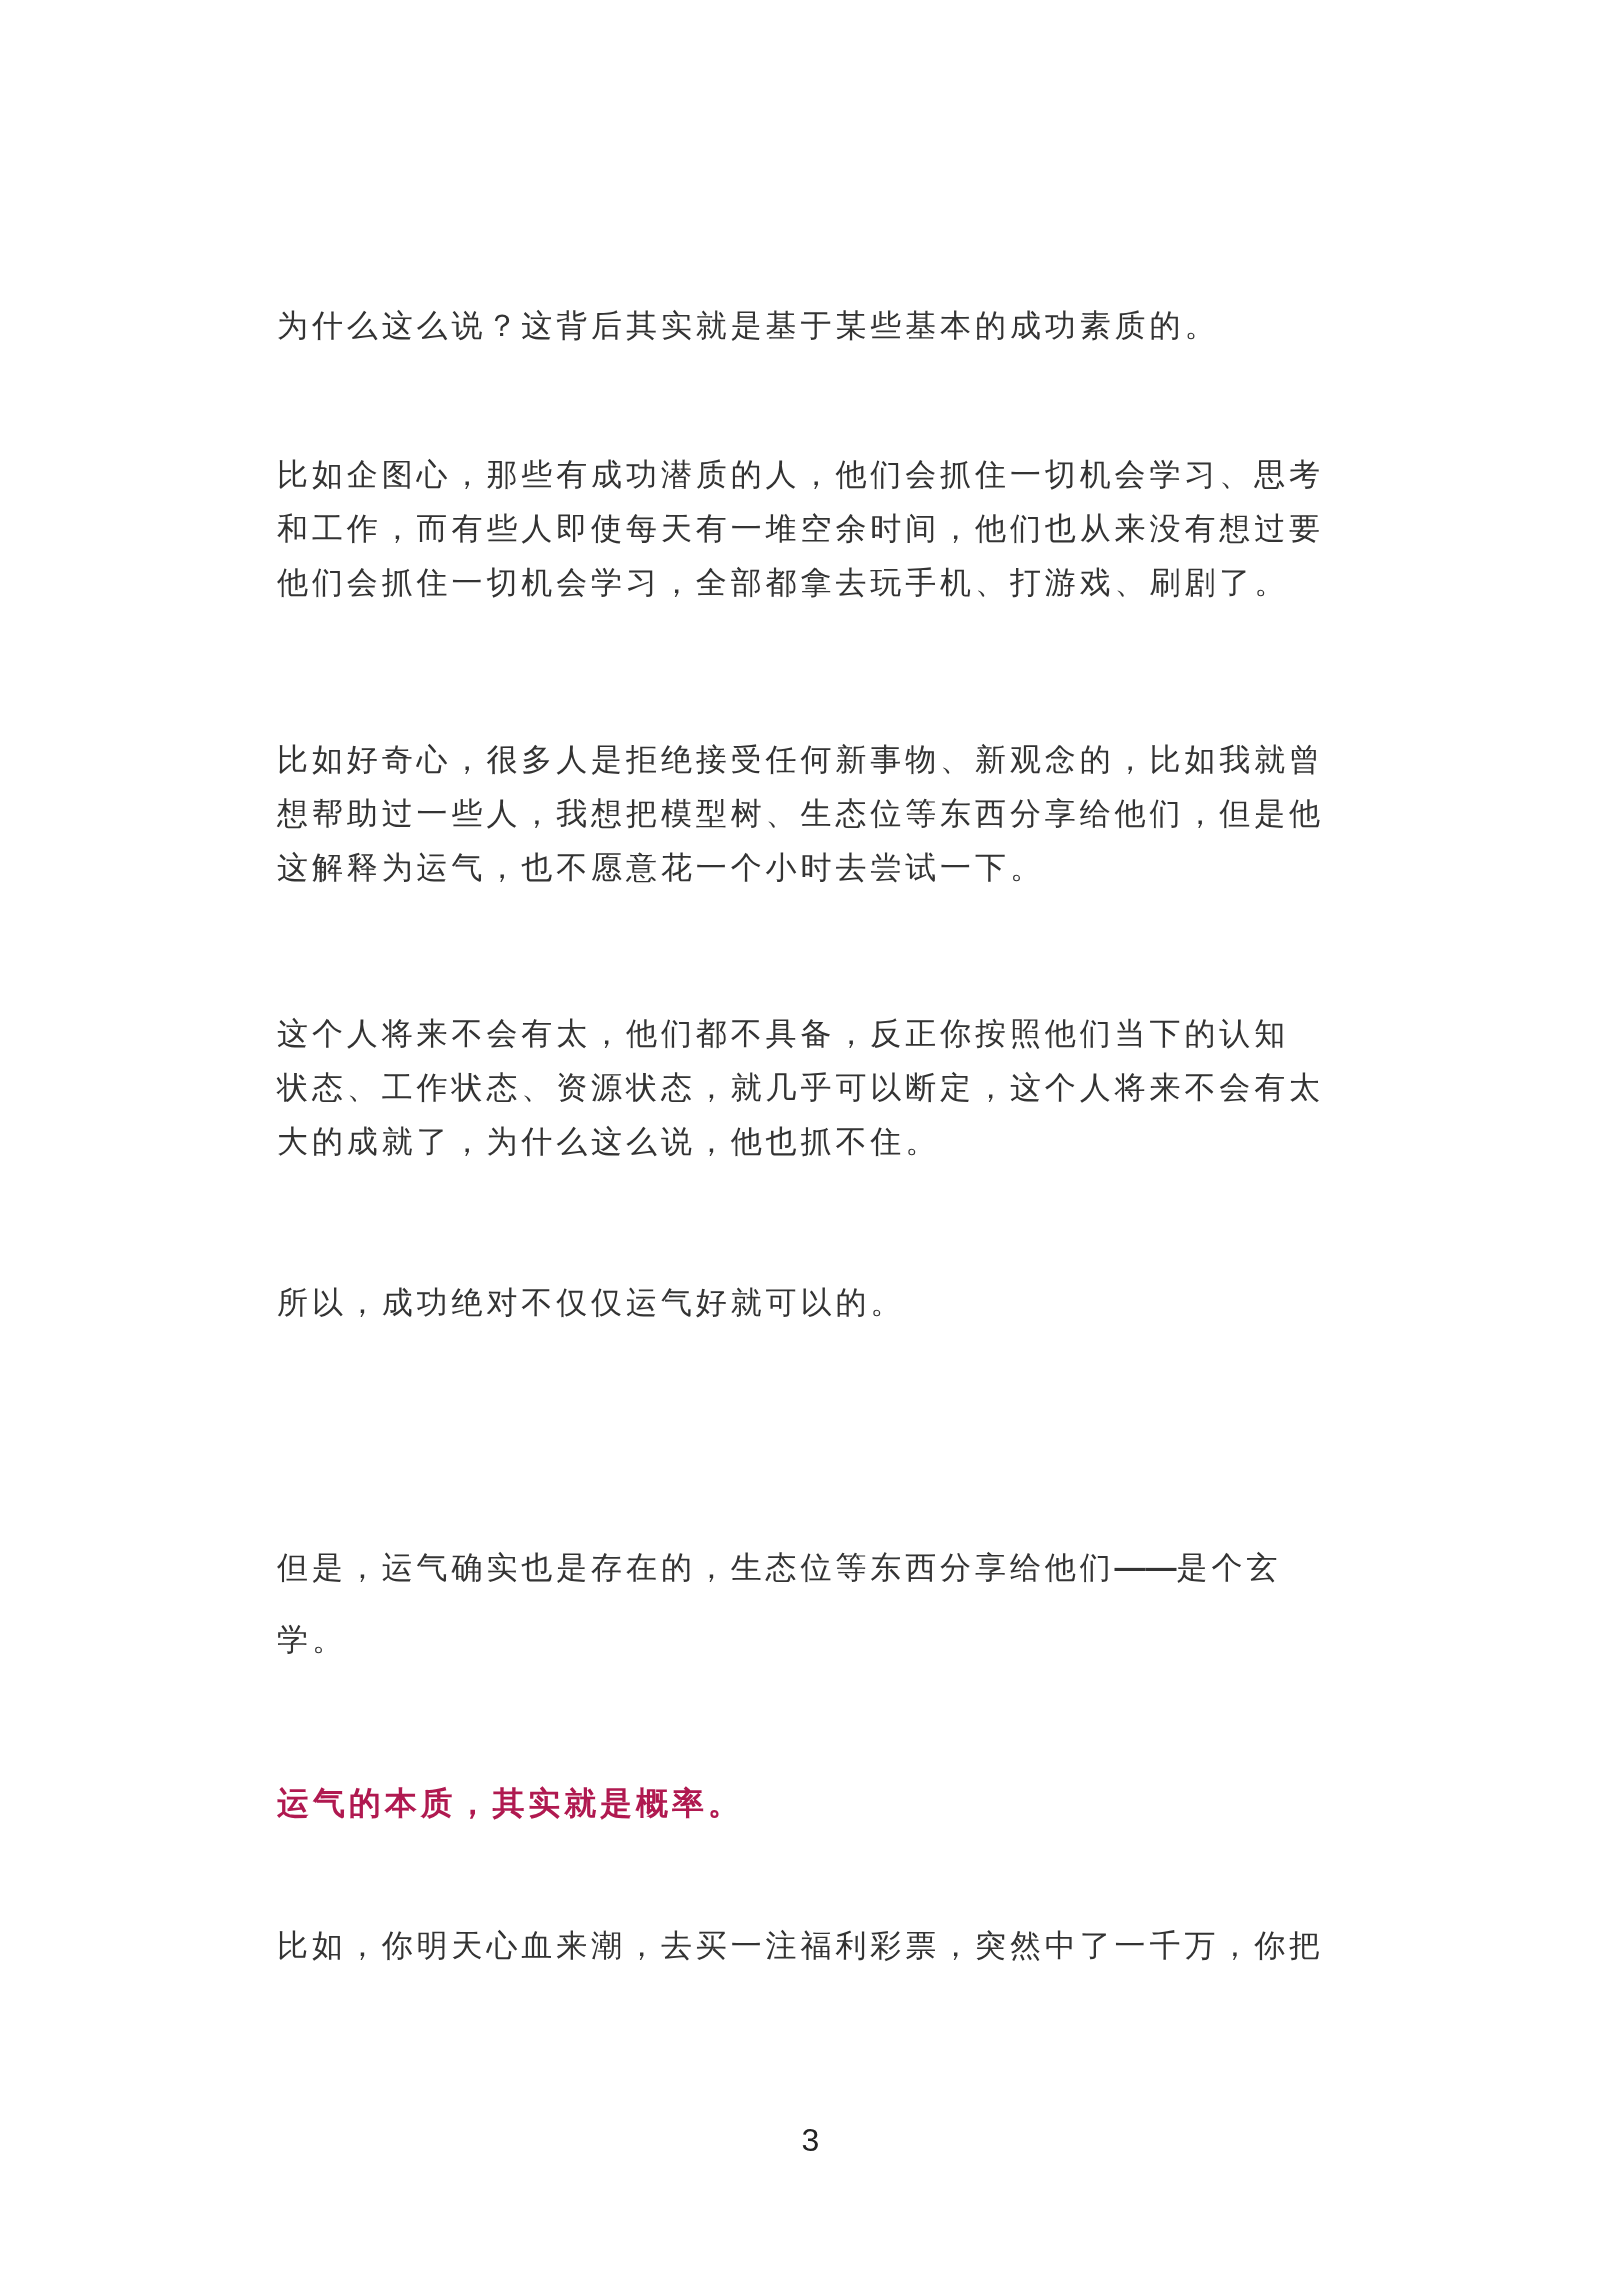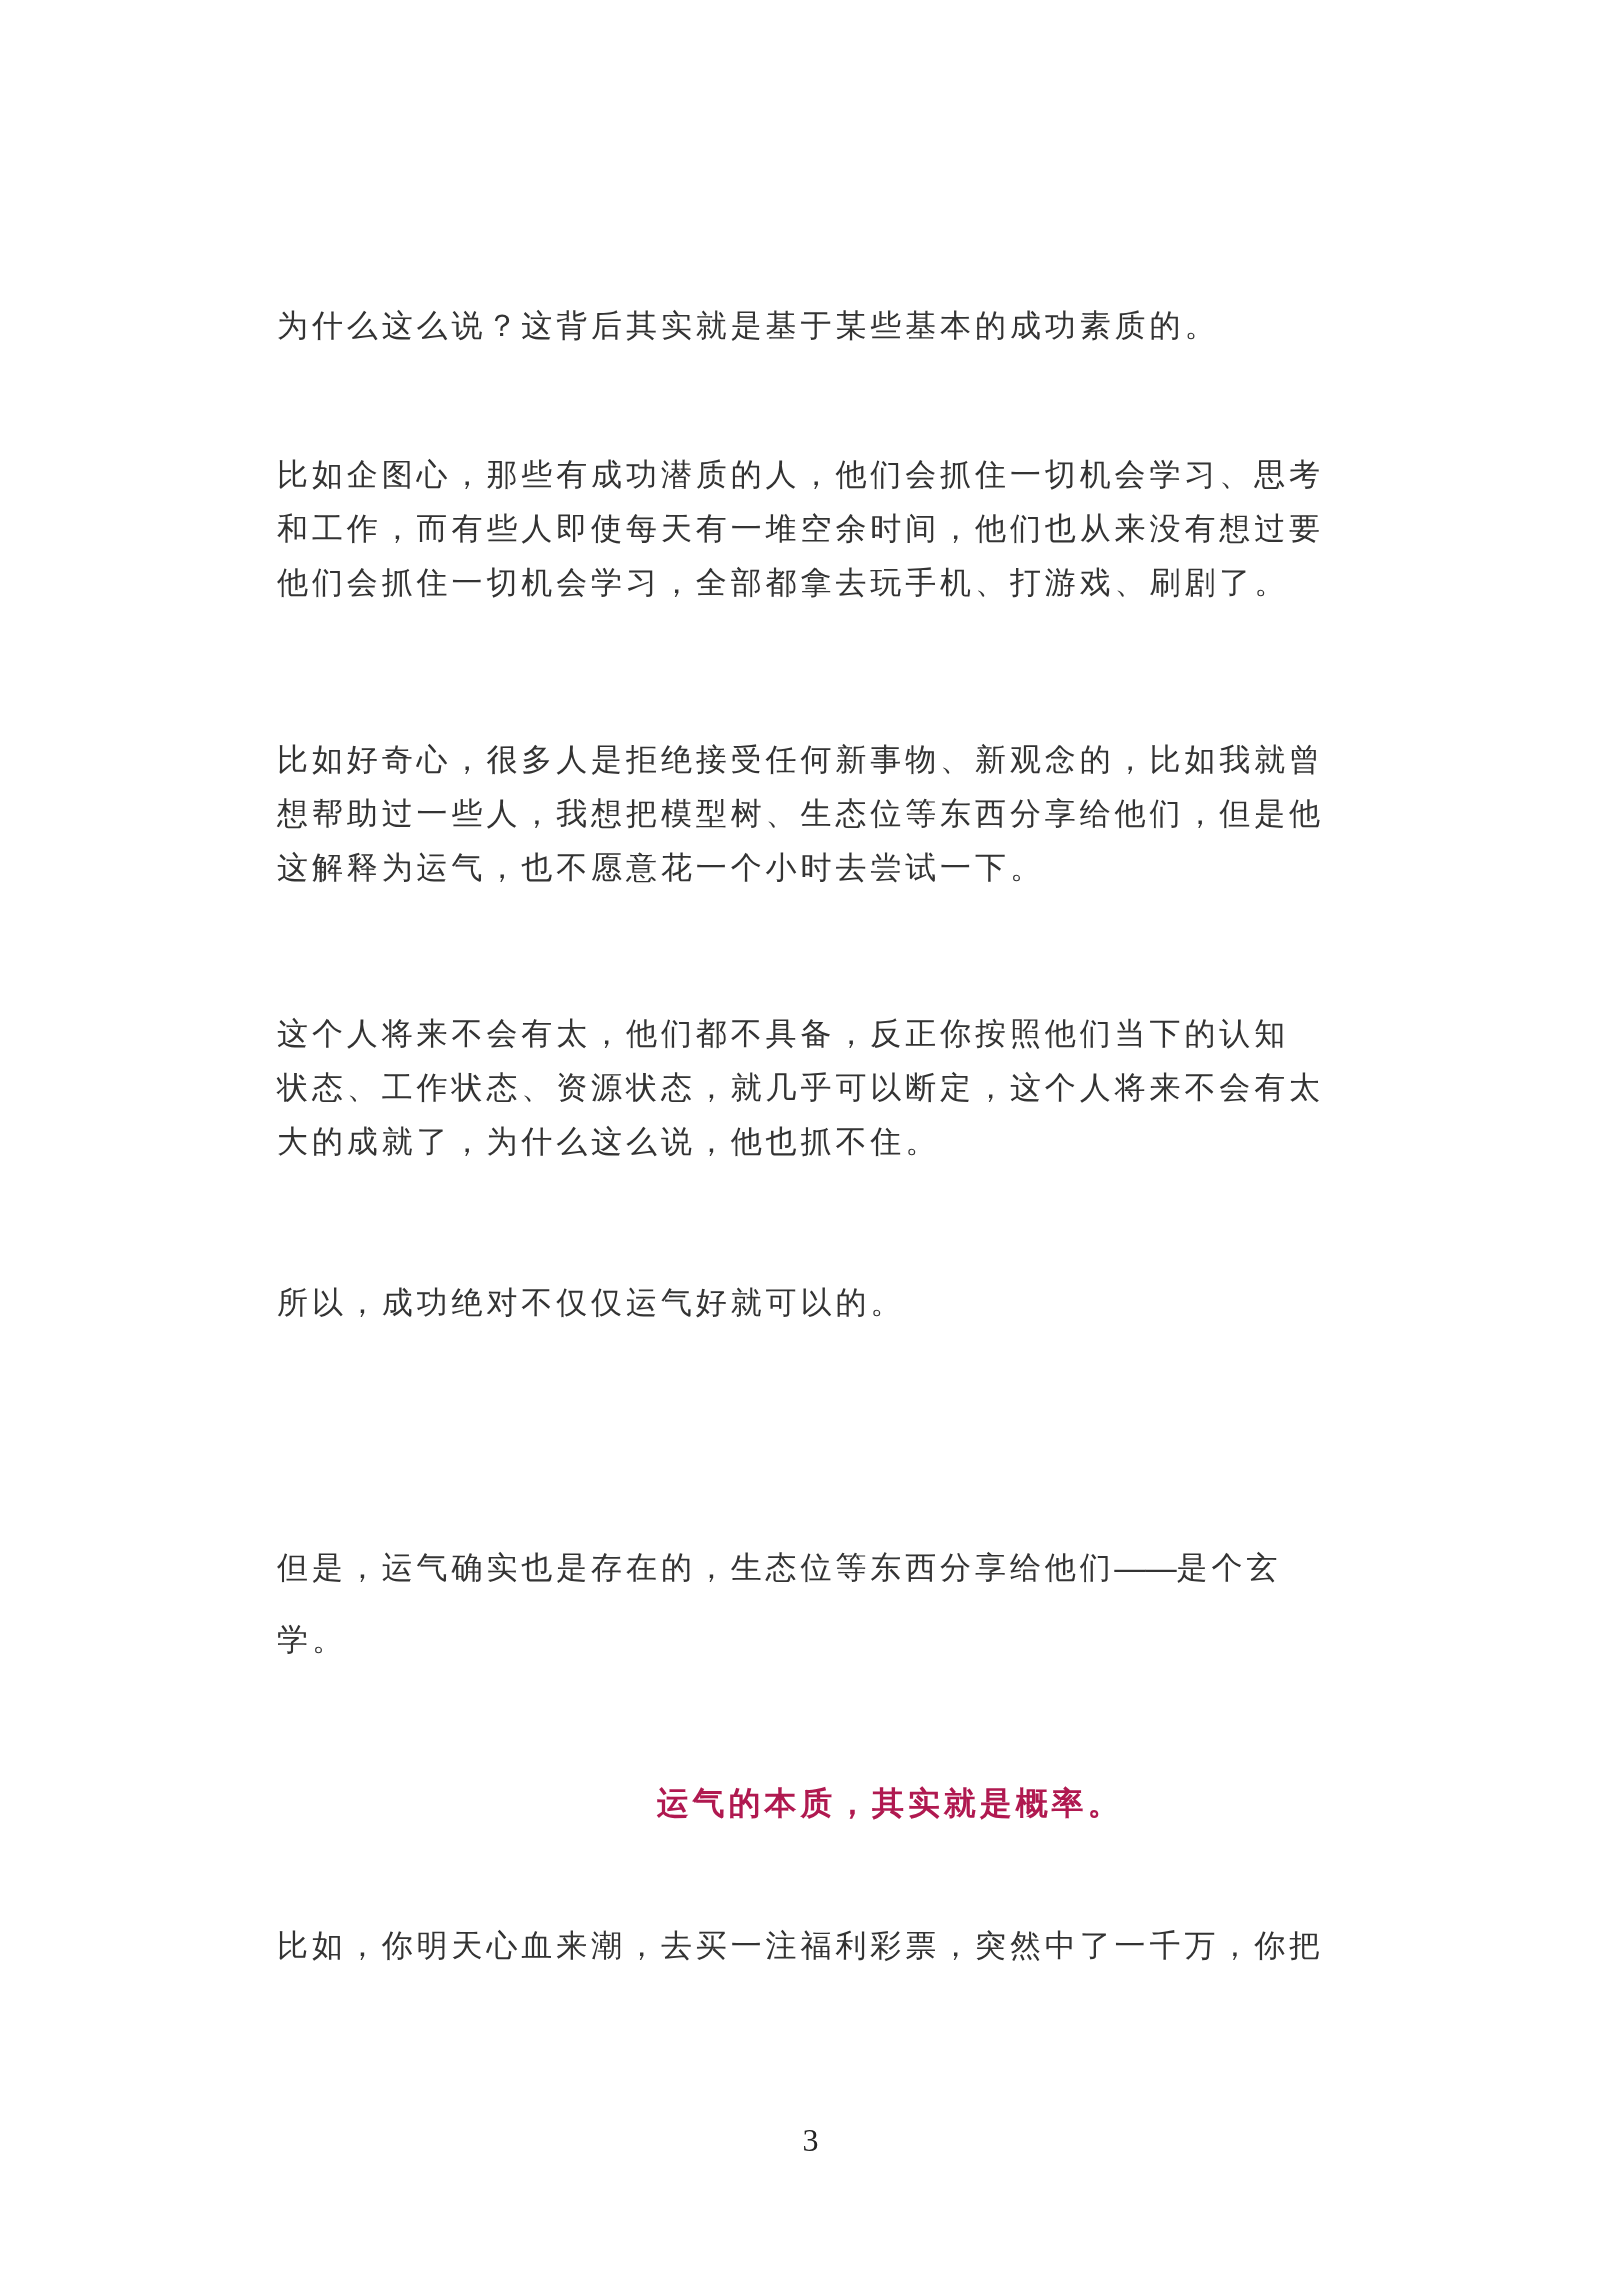--- a/index.html
+++ b/index.html
@@ -6,42 +6,41 @@
     margin: 0;
     padding: 0;
     background: #ffffff;
   }
   .page {
     position: relative;
     width: 1621px;
     height: 2293px;
     background: #ffffff;
     overflow: hidden;
-    font-family: Liberation Serif, serif;
+    font-family: Liberation Sans, sans-serif;
   }
   .para {
     position: absolute;
     left: 277px;
     right: 118px;
     color: #333333;
     font-size: 31px;
     line-height: 54px;
     letter-spacing: 3.9px;
   }
   .para .line {
     white-space: nowrap;
   }
   .para-wide {
     line-height: 72px;
   }
   .emphasis {
     color: #B01950;
     font-weight: bold;
     font-size: 32px;
-    text-align: center;
   }
   .dash {
     font-weight: bold;
     letter-spacing: 0;
   }
   .page-number {
     position: absolute;
     left: 0;
     right: 0;
     top: 2119px;

